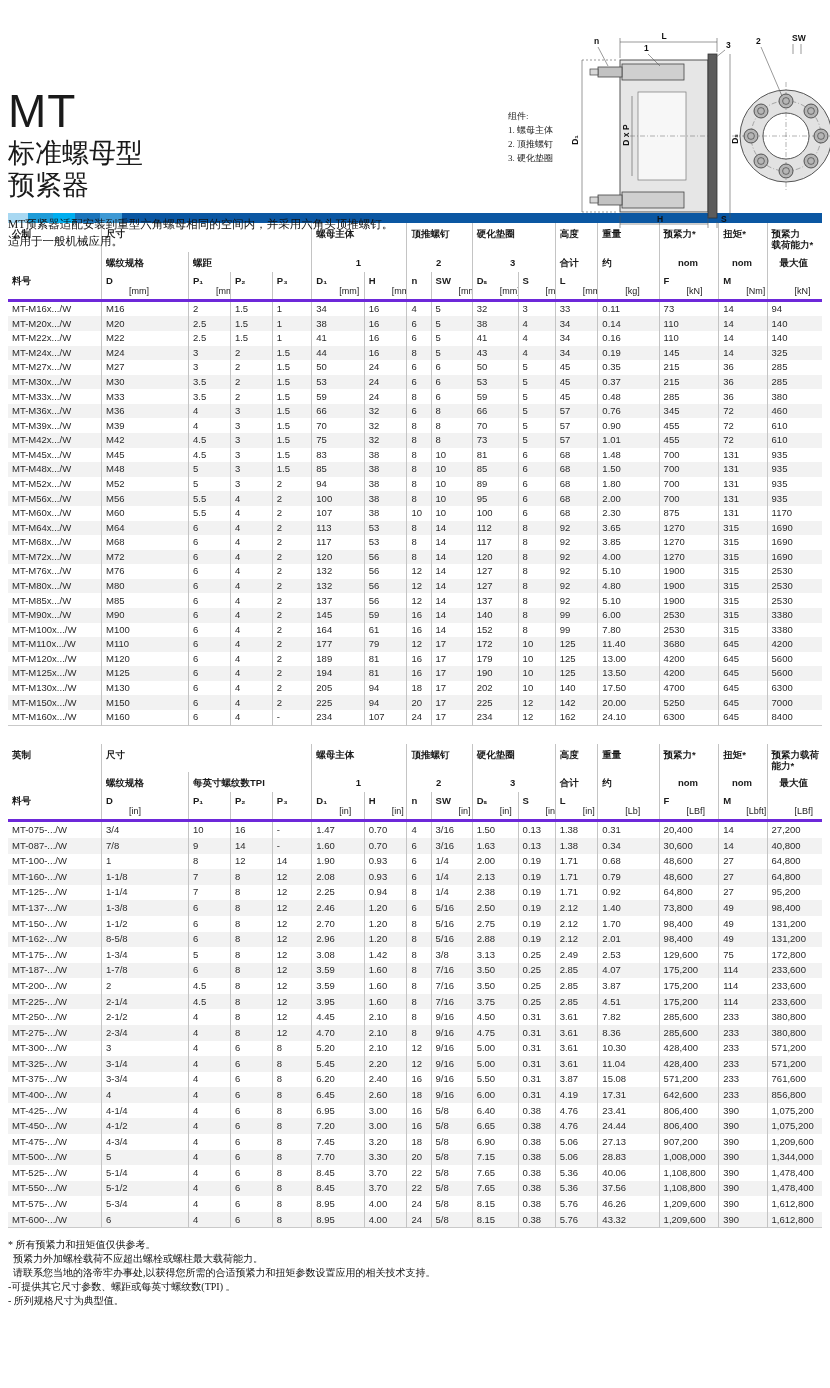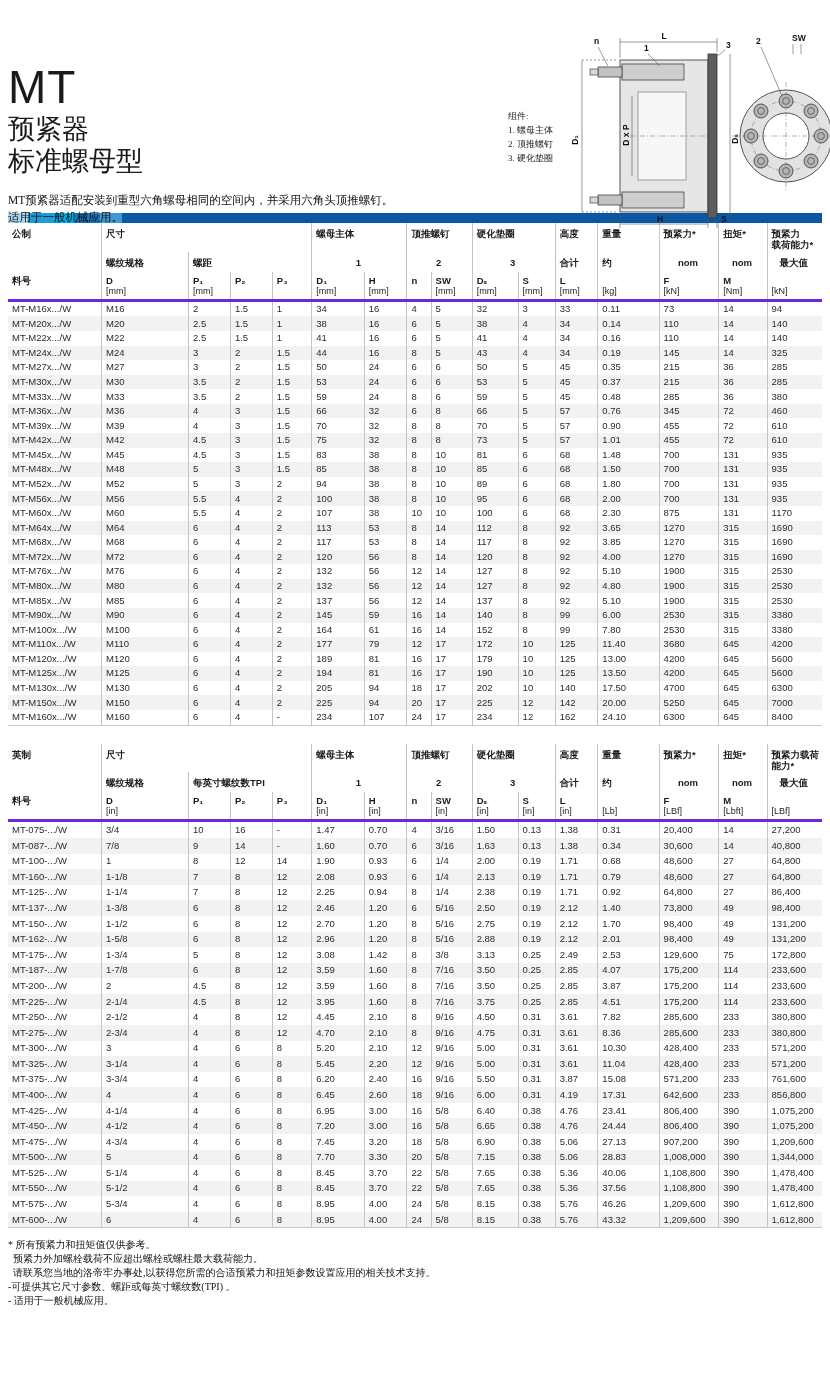--- a/index.html
+++ b/index.html
@@ -2,21 +2,21 @@
 <html><head>
 <meta charset="utf-8">
 <style>
   * { margin:0; padding:0; box-sizing:border-box; }
   html,body { width:830px; height:1388px; background:#fff; overflow:hidden; }
   body { font-family:"Liberation Sans","DejaVu Sans",sans-serif; color:#1a1a1a; }
   .page { width:830px; height:1388px; padding:0 8px; position:relative; }
 
   
   .top { position:relative; height:206px; }
-  .title-block { padding-top:64px; }
+  .title-block { padding-top:88px; }
   .product-code { font-size:46px; font-weight:300; line-height:1.0; letter-spacing:1px; }
   .title-cn { font-size:27px; font-weight:400; line-height:1.18; margin-top:4px; }
   .desc { margin-top:14px; font-family:"Liberation Serif","DejaVu Serif",serif; font-size:11.5px; line-height:1.5; color:#111; }
   .legend { position:absolute; left:500px; top:110px; font-family:"Liberation Serif","DejaVu Serif",serif; font-size:9px; line-height:1.55; color:#222; }
   .drawing { position:absolute; left:552px; top:30px; }
 
   
   .blue-bar { display:flex; height:10px; margin-top:7px; }
   .blue-bar span { display:block; height:10px; }
   .seg0{width:20px;} .seg1{width:25px;} .seg2{width:22px;} .seg3{width:25px;} .seg4{width:22px;} .seg5{flex:1;}
@@ -24,21 +24,21 @@
   
   table { width:100%; table-layout:fixed; border-collapse:collapse; border-spacing:0; }
   table.spec { border-bottom:1px solid #c9c9c9; }
   th, td { text-align:left; vertical-align:top; font-weight:normal; overflow:hidden; white-space:nowrap; }
   .bl { border-left:1px solid #c4c4c4; }
   th.g1 { font-weight:bold; font-size:9.5px; padding:6px 2px 1px 4px; white-space:pre-line; line-height:1.15; }
   th.g2 { font-weight:bold; font-size:9.5px; padding:5px 2px 2px 4px; }
   th.g3 { padding:4px 2px 3px 4px; }
   th.ctr { text-align:center; padding-left:0; }
   .cl { font-weight:bold; font-size:9.5px; line-height:10px; min-height:10px; }
-  .cu { font-size:9px; line-height:10px; min-height:10px; color:#222; }
+  .cu { font-size:9px; line-height:10px; min-height:10px; color:#222;margin-left:23px; }
   thead { border-bottom:3px solid #6d28d9; }
   td { font-size:9.5px; color:#2a2a2a; padding:2.2px 2px 2.2px 4px; line-height:10.2px; }
   #imperial td { padding:2.7px 2px 2.7px 4px; }
   tbody tr:nth-child(even) { background:#f2f2f2; }
   .tbl-gap { height:18px; }
 
   
   .footnotes { margin-top:10px; font-family:"Liberation Serif","DejaVu Serif",serif; font-size:10px; line-height:1.38; color:#111; }
   .footnotes .indent { padding-left:5px; }
 
@@ -49,22 +49,22 @@
 </style>
 </head>
 <body>
 
 <div class="page">
 
   <div class="top">
     <div class="title-block">
       <div class="product-code">MT</div>
       <div class="title-cn">
+        <div>标准螺母型</div>
         <div>预紧器</div>
-        <div>标准螺母型</div>
       </div>
       <div class="desc">
         <div>MT预紧器适配安装到重型六角螺母相同的空间内，并采用六角头顶推螺钉。</div>
         <div>适用于一般机械应用。</div>
       </div>
     </div>
 
     <div class="legend">
       <div>组件:</div>
       <div>1.  螺母主体</div>
@@ -999,21 +999,21 @@
           <td class="bl">2.25</td>
           <td class="bl">0.94</td>
           <td class="bl">8</td>
           <td class="bl">1/4</td>
           <td class="bl">2.38</td>
           <td class="bl">0.19</td>
           <td class="bl">1.71</td>
           <td class="bl">0.92</td>
           <td class="bl">64,800</td>
           <td class="bl">27</td>
-          <td class="bl">86,400</td>
+          <td class="bl">95,200</td>
         </tr>
         <tr>
           <td>MT-137-.../W</td>
           <td class="bl">1-3/8</td>
           <td class="bl">6</td>
           <td class="bl">8</td>
           <td class="bl">12</td>
           <td class="bl">2.46</td>
           <td class="bl">1.20</td>
           <td class="bl">6</td>
@@ -1039,21 +1039,21 @@
           <td class="bl">2.75</td>
           <td class="bl">0.19</td>
           <td class="bl">2.12</td>
           <td class="bl">1.70</td>
           <td class="bl">98,400</td>
           <td class="bl">49</td>
           <td class="bl">131,200</td>
         </tr>
         <tr>
           <td>MT-162-.../W</td>
-          <td class="bl">1-5/8</td>
+          <td class="bl">8-5/8</td>
           <td class="bl">6</td>
           <td class="bl">8</td>
           <td class="bl">12</td>
           <td class="bl">2.96</td>
           <td class="bl">1.20</td>
           <td class="bl">8</td>
           <td class="bl">5/16</td>
           <td class="bl">2.88</td>
           <td class="bl">0.19</td>
           <td class="bl">2.12</td>
@@ -1387,16 +1387,16 @@
           <td class="bl">1,612,800</td>
         </tr>
       </tbody>
     </table>
 
   <div class="footnotes">
     <div>* 所有预紧力和扭矩值仅供参考。</div>
     <div class="indent">预紧力外加螺栓载荷不应超出螺栓或螺柱最大载荷能力。</div>
     <div class="indent">请联系您当地的洛帝牢办事处,以获得您所需的合适预紧力和扭矩参数设置应用的相关技术支持。</div>
     <div>-可提供其它尺寸参数、螺距或每英寸螺纹数(TPI) 。</div>
-    <div>- 适用于一般机械应用。</div>
+    <div>- 所列规格尺寸为典型值。</div>
   </div>
 
 </div>
 
 </body></html>

